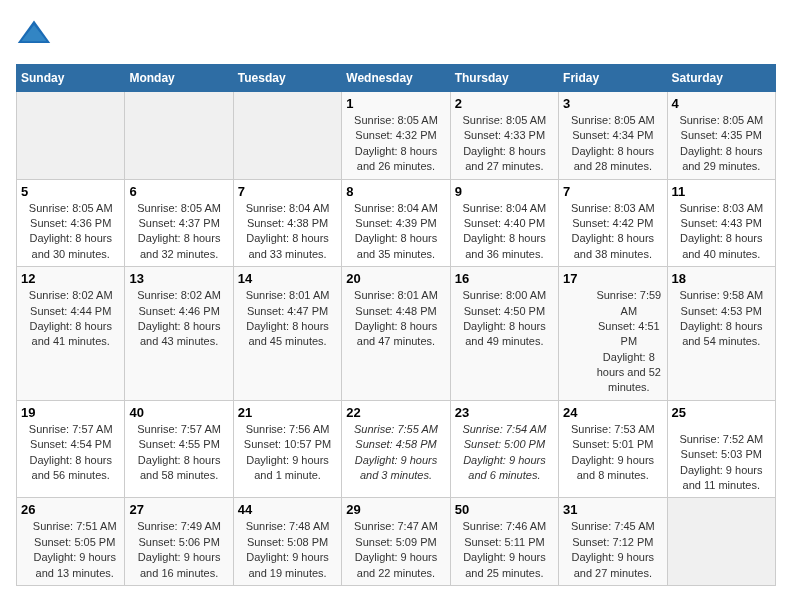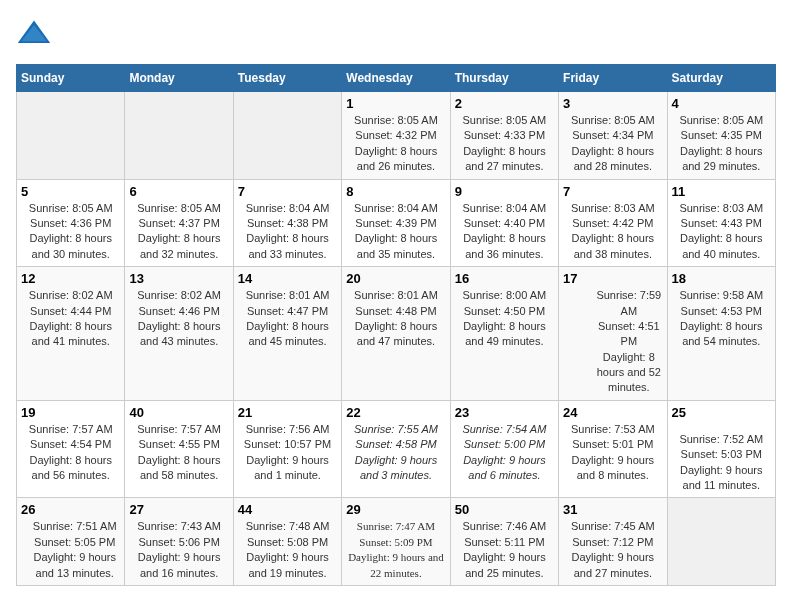--- a/index.html
+++ b/index.html
@@ -284,33 +284,33 @@
       </tr>
       <tr>
         <td>
           <span class="day-number">26</span>
           <div class="day-info" style="white-space: pre-line; margin-left: 8px;">Sunrise: 7:51 AM
 Sunset: 5:05 PM
 Daylight: 9 hours and 13 minutes.</div>
         </td>
         <td>
           <span class="day-number">27</span>
-          <div class="day-info" style="white-space: pre-line;">Sunrise: 7:43 AM
+          <div class="day-info" style="white-space: pre-line;">Sunrise: 7:49 AM
 Sunset: 5:06 PM
 Daylight: 9 hours and 16 minutes.</div>
         </td>
         <td>
           <span class="day-number">44</span>
           <div class="day-info" style="white-space: pre-line;">Sunrise: 7:48 AM
 Sunset: 5:08 PM
 Daylight: 9 hours and 19 minutes.</div>
         </td>
         <td>
           <span class="day-number">29</span>
-          <div class="day-info" style="white-space: pre-line; font-family: Liberation Serif, serif;">Sunrise: 7:47 AM
+          <div class="day-info" style="white-space: pre-line;">Sunrise: 7:47 AM
 Sunset: 5:09 PM
 Daylight: 9 hours and 22 minutes.</div>
         </td>
         <td>
           <span class="day-number">50</span>
           <div class="day-info" style="white-space: pre-line;">Sunrise: 7:46 AM
 Sunset: 5:11 PM
 Daylight: 9 hours and 25 minutes.</div>
         </td>
         <td>

